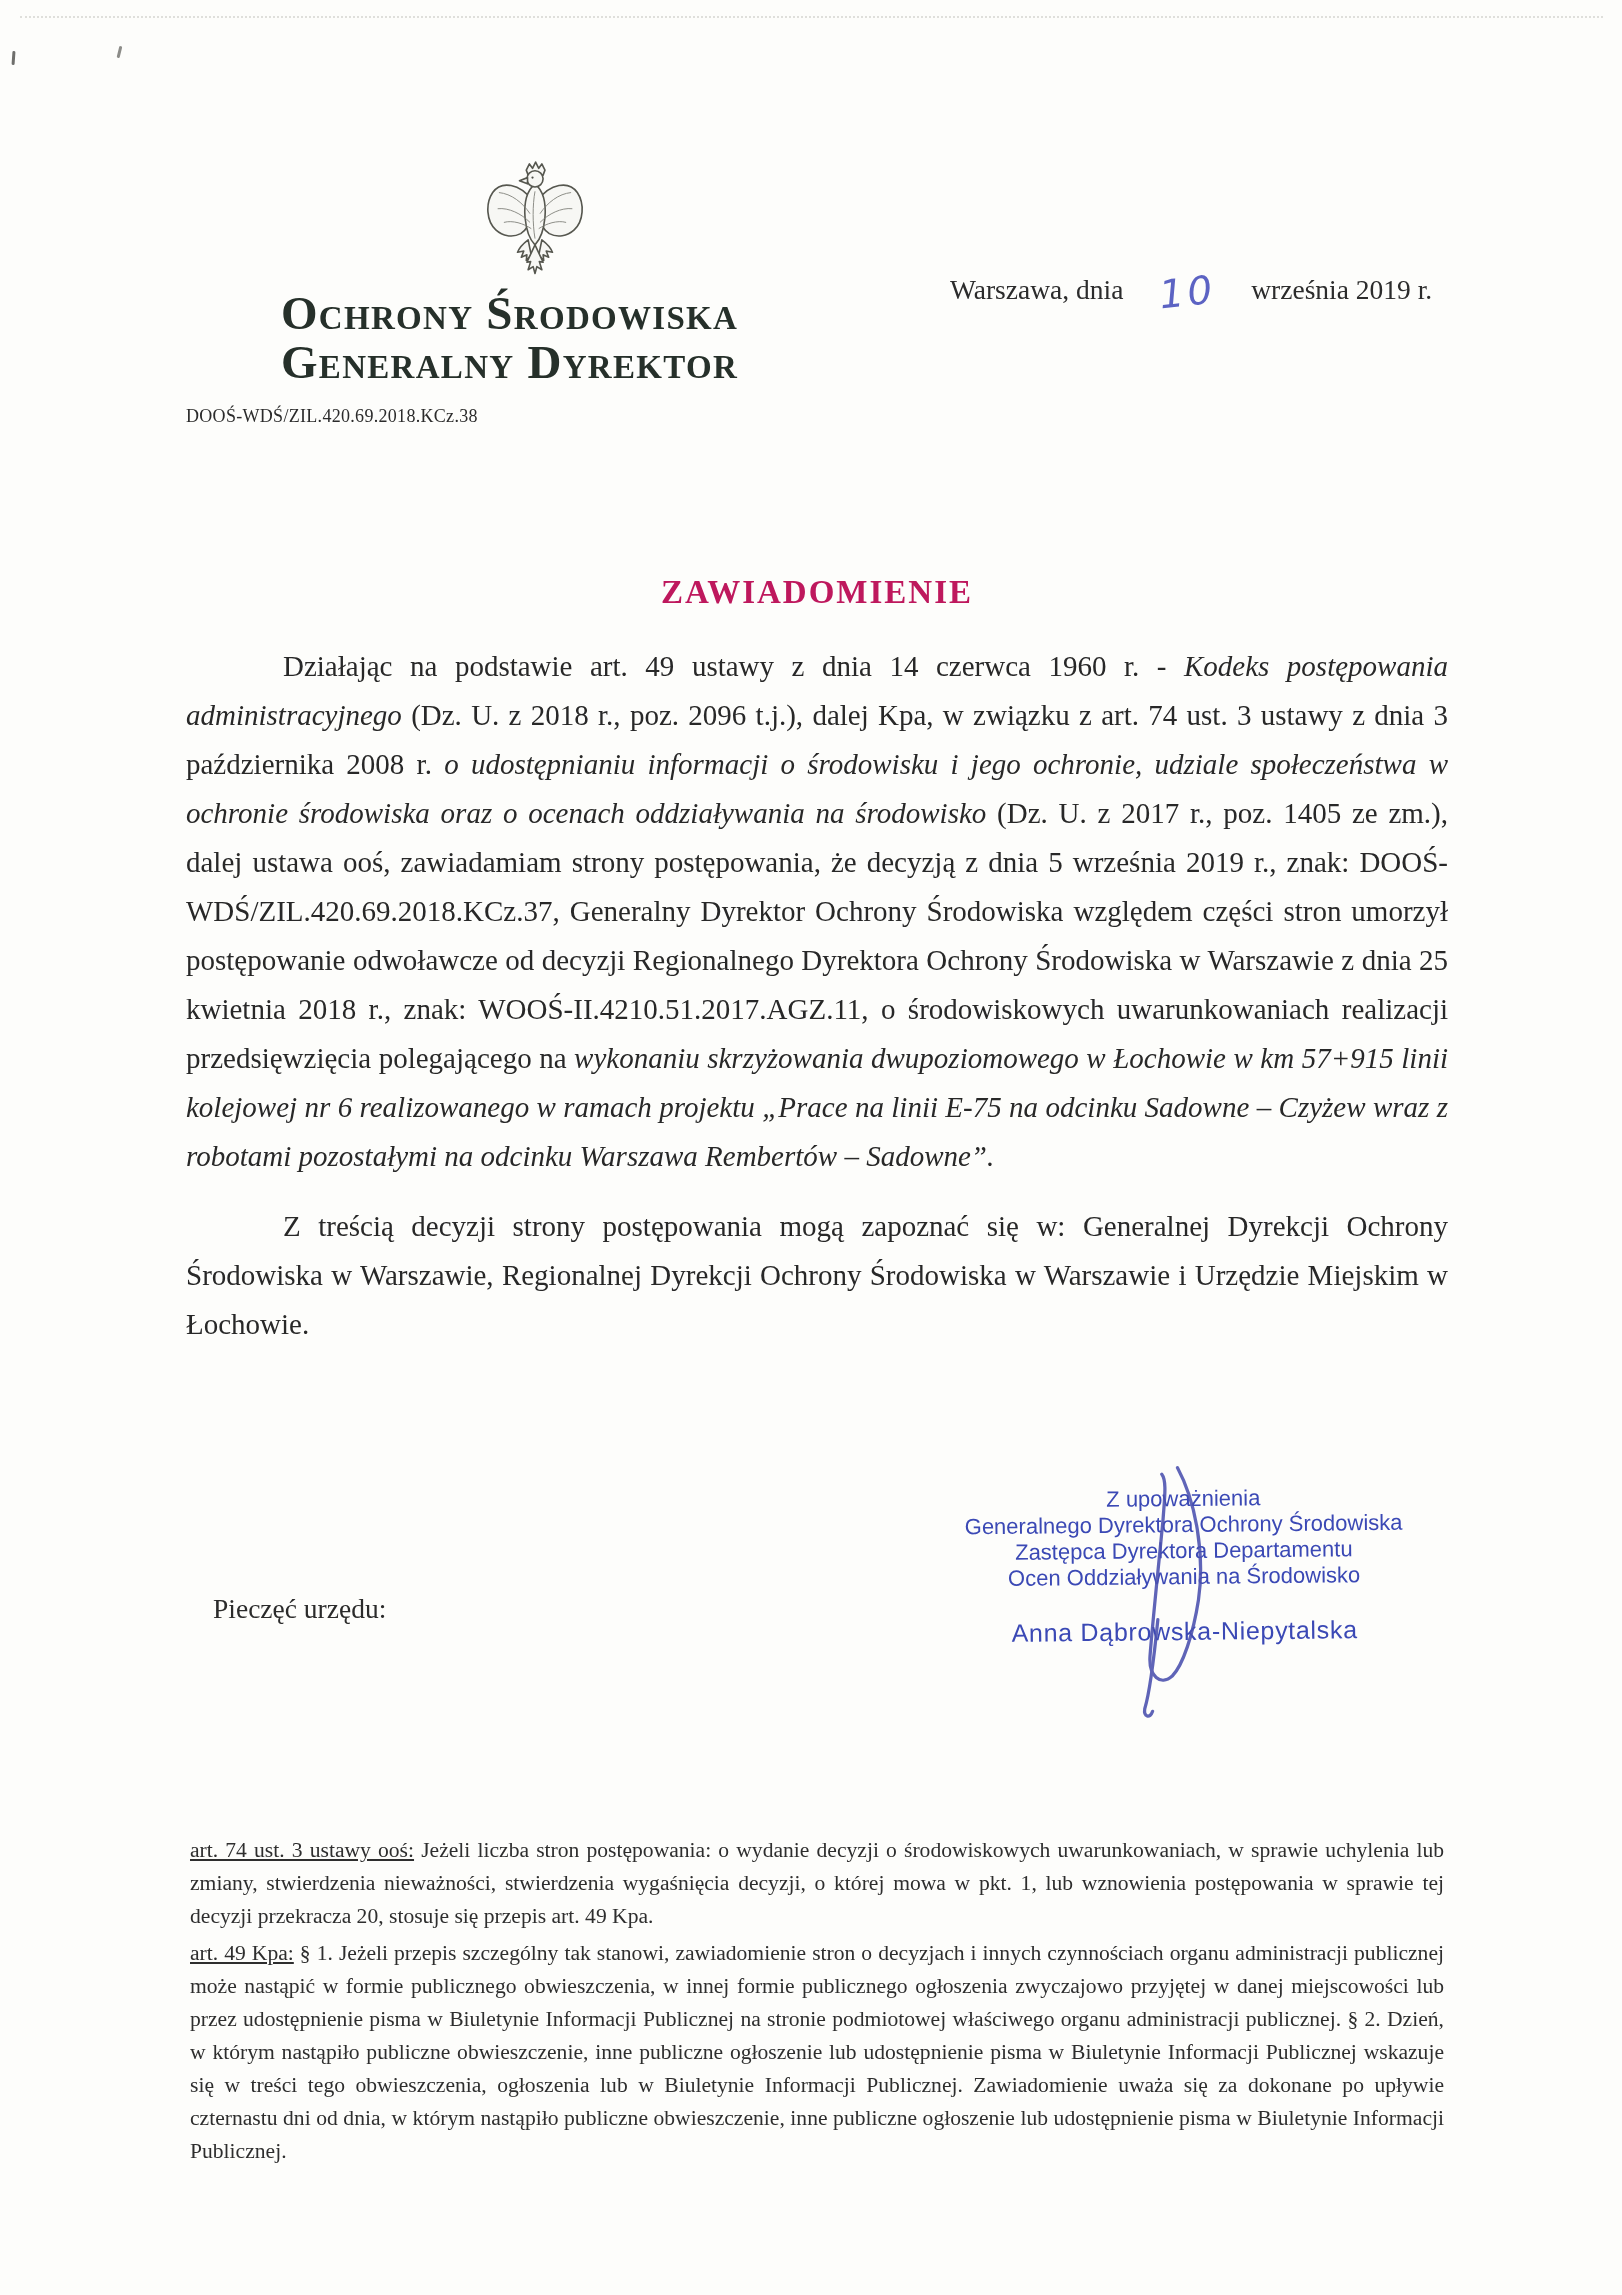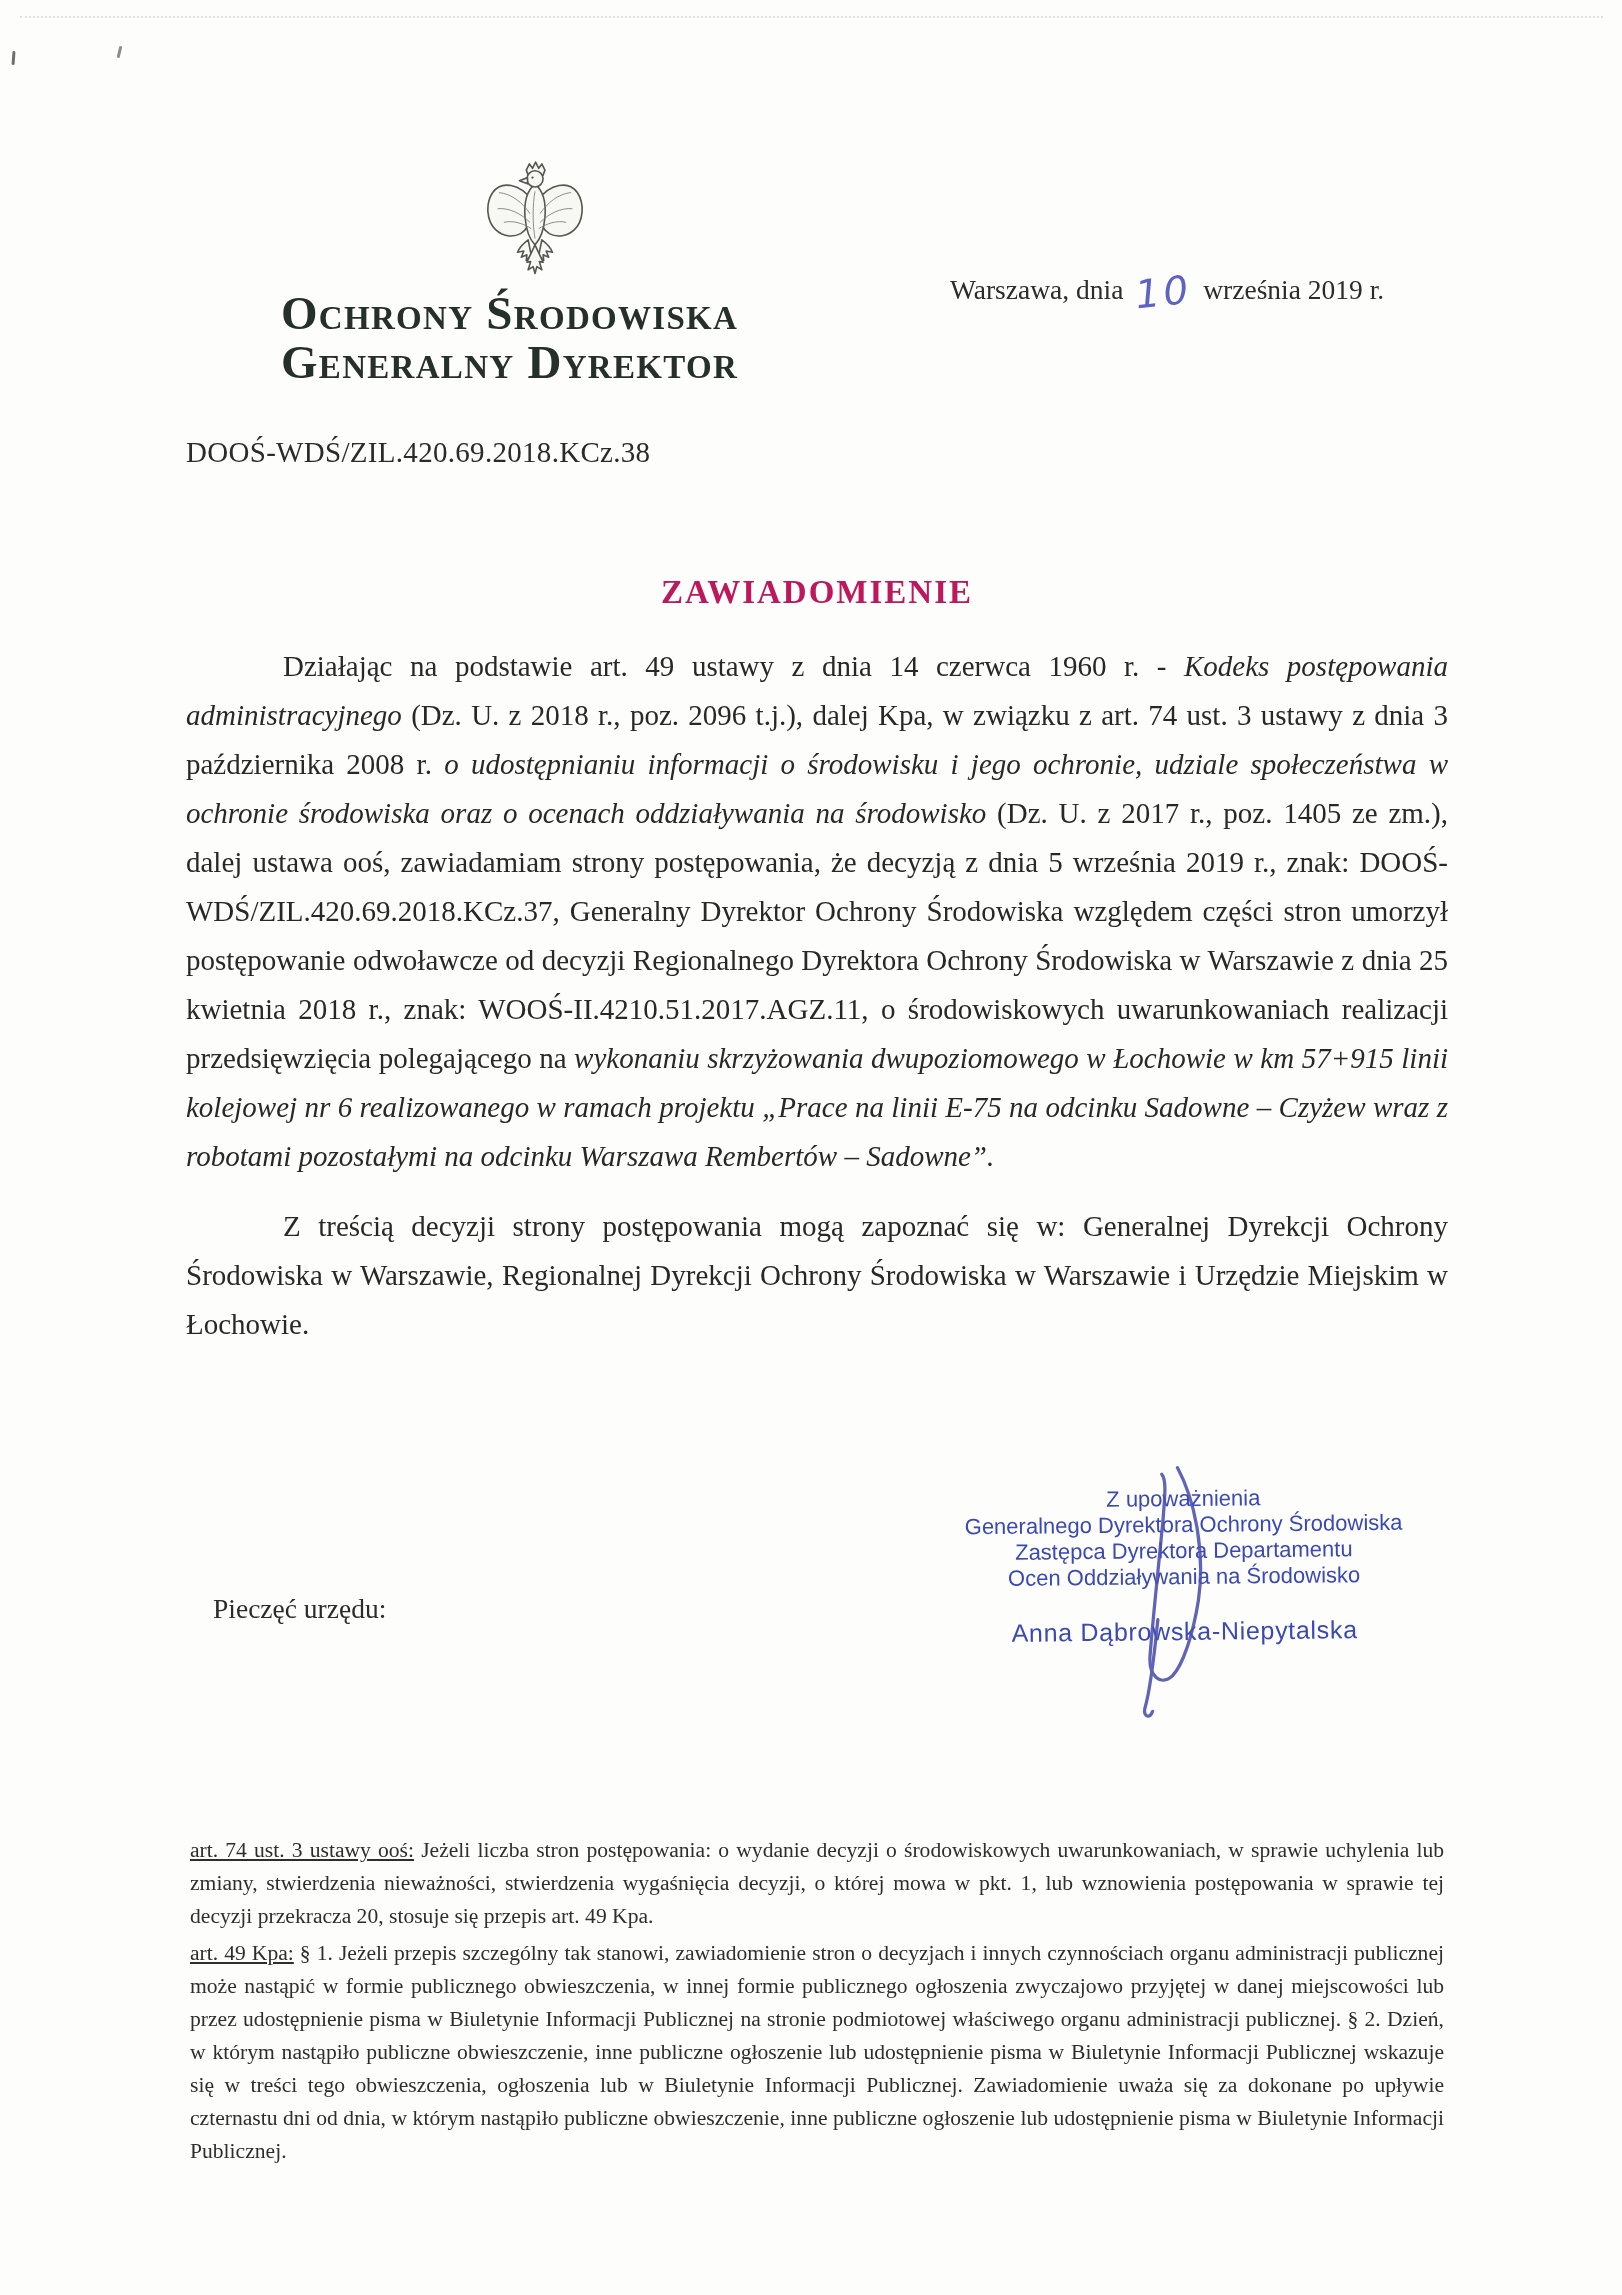--- a/index.html
+++ b/index.html
@@ -27,29 +27,29 @@
   .org{
     position:absolute;left:281px;top:289px;width:523px;
     font-variant:small-caps;font-weight:bold;
     font-size:47px;line-height:49px;letter-spacing:1.3px;
     color:#26302a;
   }
   
   .dateline{
     position:absolute;left:950px;top:267px;
     font-size:27.5px;color:#2c2c2c;white-space:nowrap;
-    display:flex;align-items:center;
+    display:flex;align-items:center;gap:24px;
   }
   .dateline .day{
     display:inline-block;margin:0 11.8px;
     font-family:"DejaVu Sans", sans-serif;font-style:italic;
     font-size:39px;letter-spacing:3.3px;color:#5c63c3;
     transform:rotate(-6deg) translateY(2.6px);
   }
-  .reference{position:absolute;left:186px;top:436px;font-size:29px;letter-spacing:0.3px;color:#2b2b2b;}
+  .reference{position:absolute;left:186px;top:406px;font-size:18px;letter-spacing:0.3px;color:#2b2b2b;}
 
   
   .title{
     position:absolute;left:186px;top:574px;width:1262px;
     text-align:center;font-size:33px;font-weight:600;letter-spacing:2px;
     color:#be185d;
   }
 
   
   .body-block{

